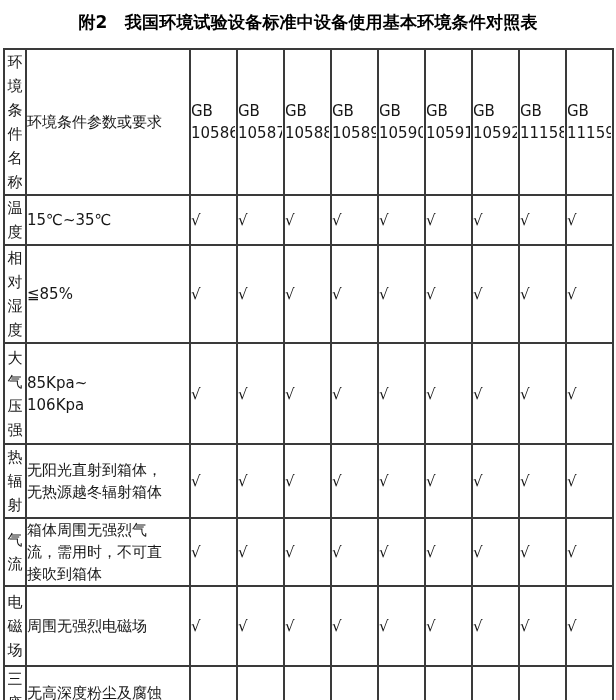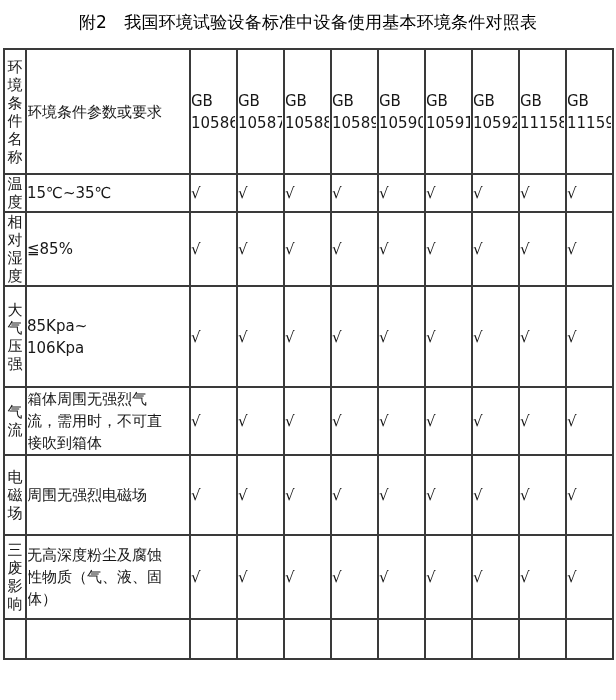--- a/index.html
+++ b/index.html
@@ -3,40 +3,40 @@
 <meta charset="utf-8">
 <style>
   html,body{margin:0;padding:0;}
   body{
     width:616px;height:700px;overflow:hidden;background:#ffffff;
     font-family:"DejaVu Sans","Liberation Sans",sans-serif;
     position:relative;color:#171717;
   }
   .title{
     position:absolute;top:11px;left:0;width:616px;
-    text-align:center;font-size:17px;font-weight:normal;color:#000;
+    text-align:center;font-size:17px;font-weight:bold;color:#000;
     white-space:pre;letter-spacing:0.2px;
   }
   table.cmp{
     position:absolute;left:3px;top:48px;
     border-collapse:collapse;table-layout:fixed;width:608px;
   }
   table.cmp td{
     border:2px solid #3a3a3a;
     font-size:15px;color:#171717;
     vertical-align:middle;padding:0;
     overflow:hidden;
   }
   td.name{
-    text-align:center;line-height:18px;
+    text-align:center;line-height:24px;
     word-break:break-all;padding:0 1px;
   }
   td.param{
     text-align:left;padding:1px 2px 1px 3px;
-    line-height:22px;white-space:pre-line;border-radius:13px;
+    line-height:22px;white-space:pre-line;
   }
   td.stdhdr{
     text-align:left;padding-left:2px;
     line-height:22px;white-space:pre-line;border-radius:10px;
   }
   td.chk{
     text-align:left;padding-left:4px;
     font-size:14px;color:#101010;
   }
 </style>
@@ -120,20 +120,34 @@
       <td class="chk">√</td>
       <td class="chk">√</td>
       <td class="chk">√</td>
       <td class="chk">√</td>
       <td class="chk">√</td>
       <td class="chk">√</td>
       <td class="chk">√</td>
       <td class="chk">√</td>
     </tr>
 
+    <tr style="height:68px">
+      <td class="name">热辐射</td>
+      <td class="param">无阳光直射到箱体，
+无热源越冬辐射箱体</td>
+      <td class="chk">√</td>
+      <td class="chk">√</td>
+      <td class="chk">√</td>
+      <td class="chk">√</td>
+      <td class="chk">√</td>
+      <td class="chk">√</td>
+      <td class="chk">√</td>
+      <td class="chk">√</td>
+      <td class="chk">√</td>
+    </tr>
 
     <tr style="height:67px">
       <td class="name">气流</td>
       <td class="param">箱体周围无强烈气
 流，需用时，不可直
 接吹到箱体</td>
       <td class="chk">√</td>
       <td class="chk">√</td>
       <td class="chk">√</td>
       <td class="chk">√</td>

